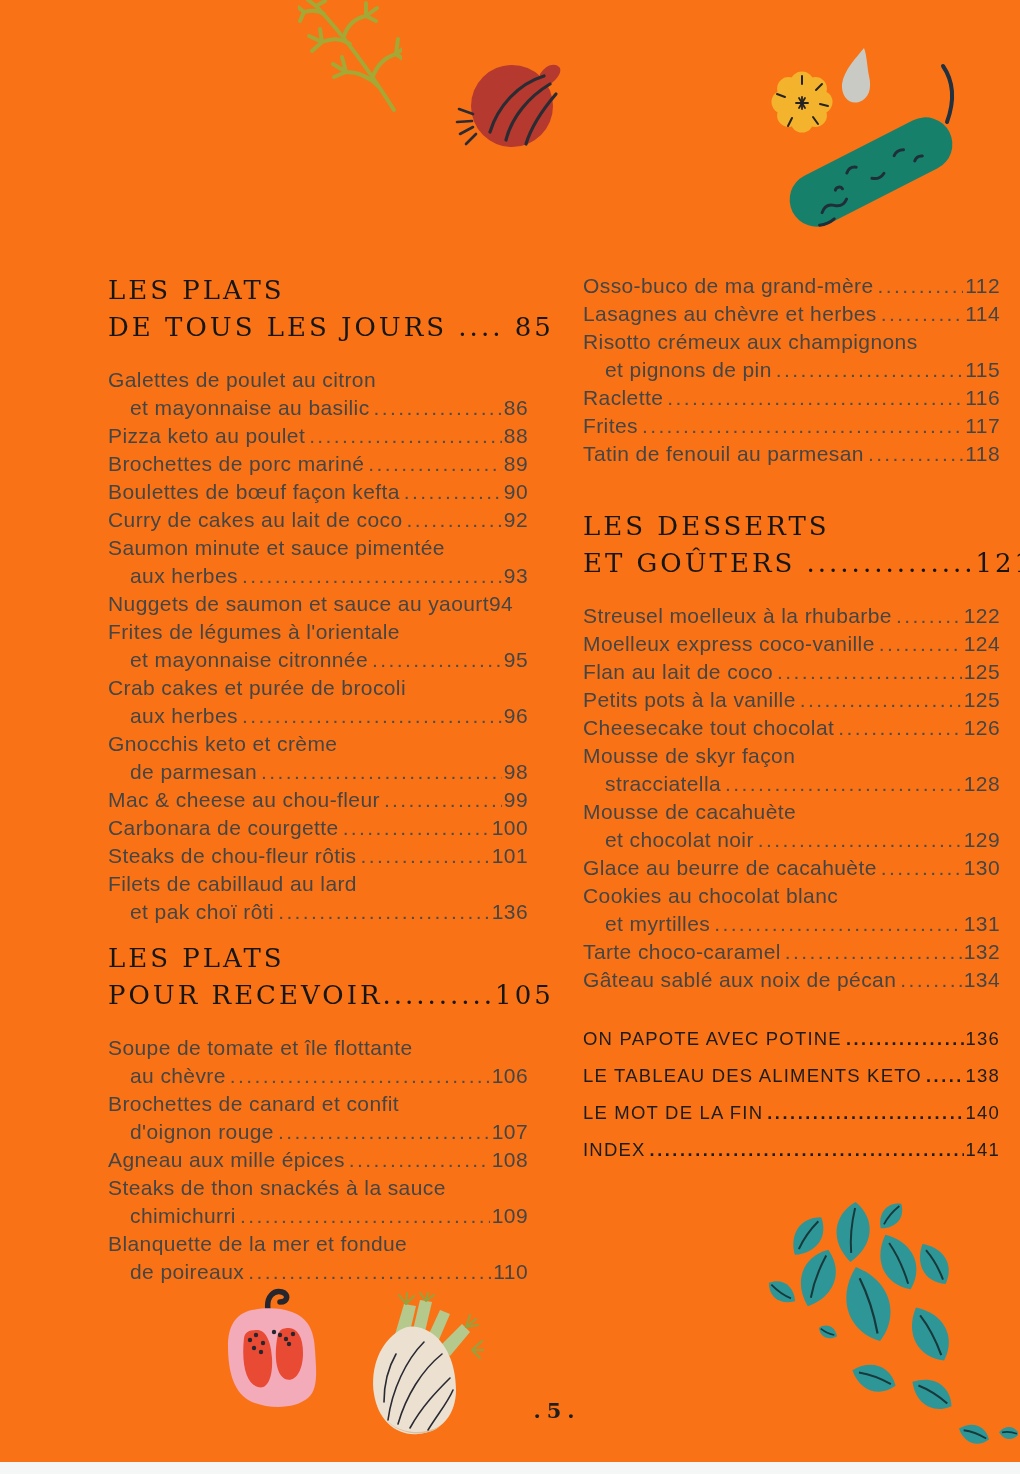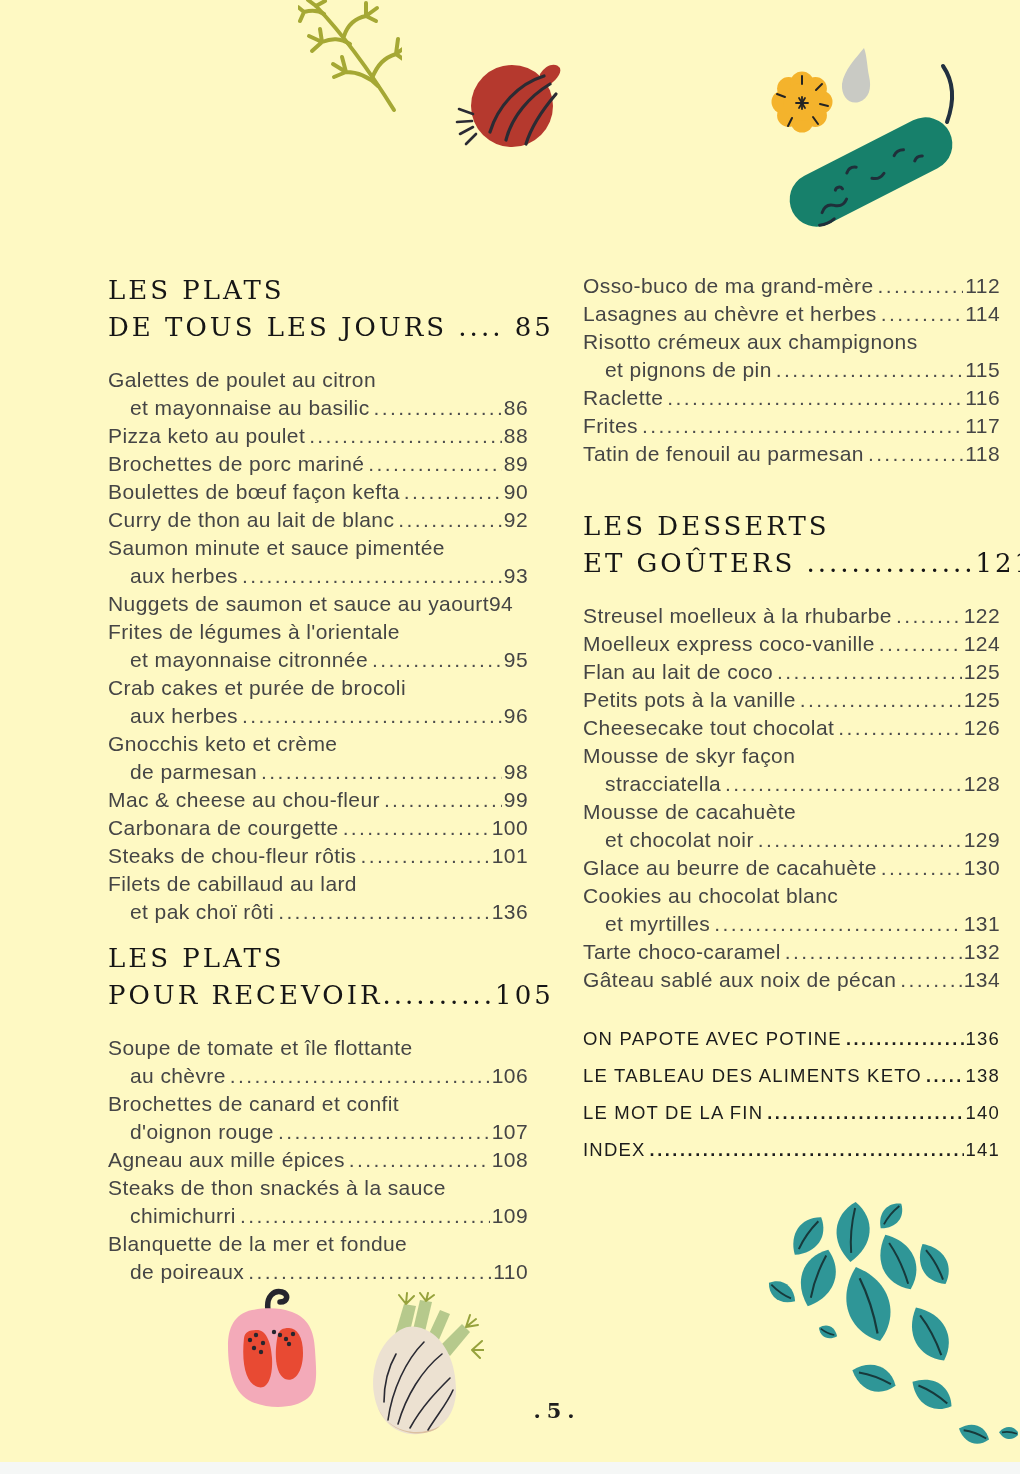--- a/index.html
+++ b/index.html
@@ -1,17 +1,17 @@
 <!DOCTYPE html>
 <html><head>
 <meta charset="utf-8">
 <style>
   html,body { margin:0; padding:0; background:#ffffff; }
   .page {
-    position:relative; width:1020px; height:1474px; background:#fef9c3;
+    position:relative; width:1020px; height:1474px; background:#f97316;
     overflow:hidden; font-family:"Liberation Sans", sans-serif; color:#444444;
   }
   .deco { position:absolute; }
   .col { position:absolute; top:272px; }
   .col-left  { left:108px; width:420px; }
   .col-right { left:583px; width:417px; }
 
   .heading {
     font-family:"DejaVu Serif", serif; font-weight:400; color:#161616;
     font-size:26px; line-height:37px; letter-spacing:3px;
@@ -265,21 +265,21 @@
         </div>
         <div class="entry" data-name="toc-entry">
           <div class="eline last" data-name="toc-entry-line">
             <span class="etext" data-name="entry-title">Boulettes de bœuf façon kefta</span>
             <span class="leader" data-name="dot-leader"></span>
             <span class="pnum" data-name="entry-page-number">90</span>
           </div>
         </div>
         <div class="entry" data-name="toc-entry">
           <div class="eline last" data-name="toc-entry-line">
-            <span class="etext" data-name="entry-title">Curry de thon au lait de blanc</span>
+            <span class="etext" data-name="entry-title">Curry de cakes au lait de coco</span>
             <span class="leader" data-name="dot-leader"></span>
             <span class="pnum" data-name="entry-page-number">92</span>
           </div>
         </div>
         <div class="entry" data-name="toc-entry">
           <div class="eline" data-name="toc-entry-line">
             <span class="etext" data-name="entry-title">Saumon minute et sauce pimentée</span>
           </div>
           <div class="eline indent last" data-name="toc-entry-line">
             <span class="etext" data-name="entry-title">aux herbes</span>

